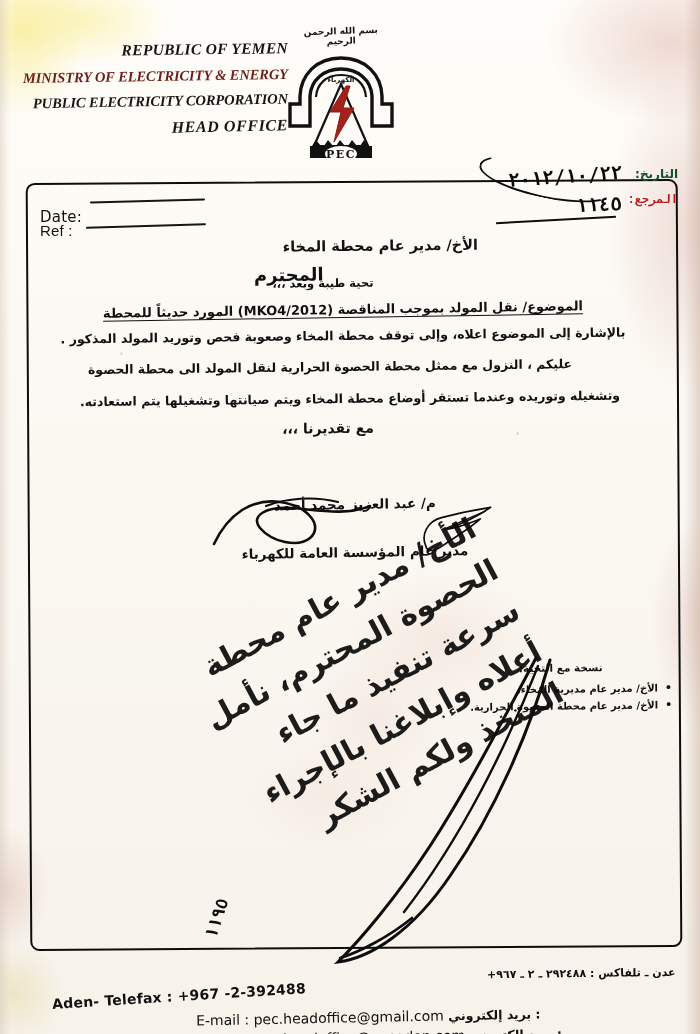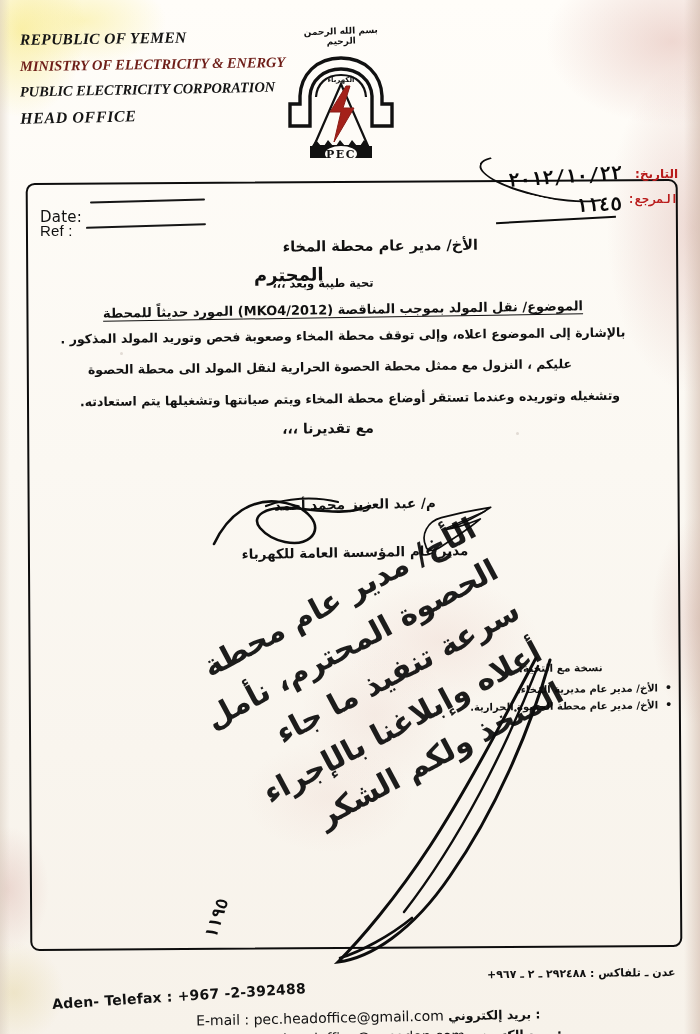--- a/index.html
+++ b/index.html
@@ -37,22 +37,22 @@
   }
   .edge-left{
     position:absolute;top:0;left:0;width:10px;height:1034px;
     background:linear-gradient(270deg, rgba(226,214,200,0) 0%, rgba(210,196,182,.45) 100%);
   }
   .speck{position:absolute;border-radius:50%;background:rgba(150,130,120,.25);}
 
   
   .header{position:absolute;top:0;left:0;width:700px;height:175px;}
   .hdr-en{
-    position:absolute;left:20px;top:30px;width:268px;
-    text-align:left;
+    position:absolute;left:20px;top:42px;width:268px;
+    text-align:right;
     font-family:"Liberation Serif", serif;
     font-style:italic;font-weight:bold;color:#151515;
     line-height:1;
   }
   .hdr-en div{margin-bottom:11px;white-space:nowrap;}
   .hdr-en .l1{font-size:15.5px;letter-spacing:.3px;transform:rotate(-0.8deg);}
   .hdr-en .l2{font-size:14.5px;color:#6e1d18;letter-spacing:-.1px;transform:rotate(-0.9deg);}
   .hdr-en .l3{font-size:14.5px;letter-spacing:-.1px;transform:rotate(-1.1deg);}
   .hdr-en .l4{font-size:16px;letter-spacing:.6px;transform:rotate(-1.2deg);margin-top:2px;}
 
@@ -99,21 +99,21 @@
     background:#161616;transform:rotate(-1.6deg);border-radius:2px;
   }
   .refline{
     position:absolute;left:86px;top:225px;width:120px;height:2px;
     background:#161616;transform:rotate(-1.8deg);border-radius:2px;
   }
 
   .ar-datelbl{
     position:absolute;right:22px;top:167px;
     font-family:"DejaVu Sans", sans-serif;font-size:12px;font-weight:bold;
-    color:#b91c1c;direction:rtl;
+    color:#14532d;direction:rtl;
   }
   .ar-reflbl{
     position:absolute;right:22px;top:192px;
     font-family:Liberation Mono, monospace;font-size:12px;font-weight:bold;
     color:#b91c1c;direction:rtl;
   }
 
   
   .body-ar{
     position:absolute;left:38px;top:238px;width:610px;

